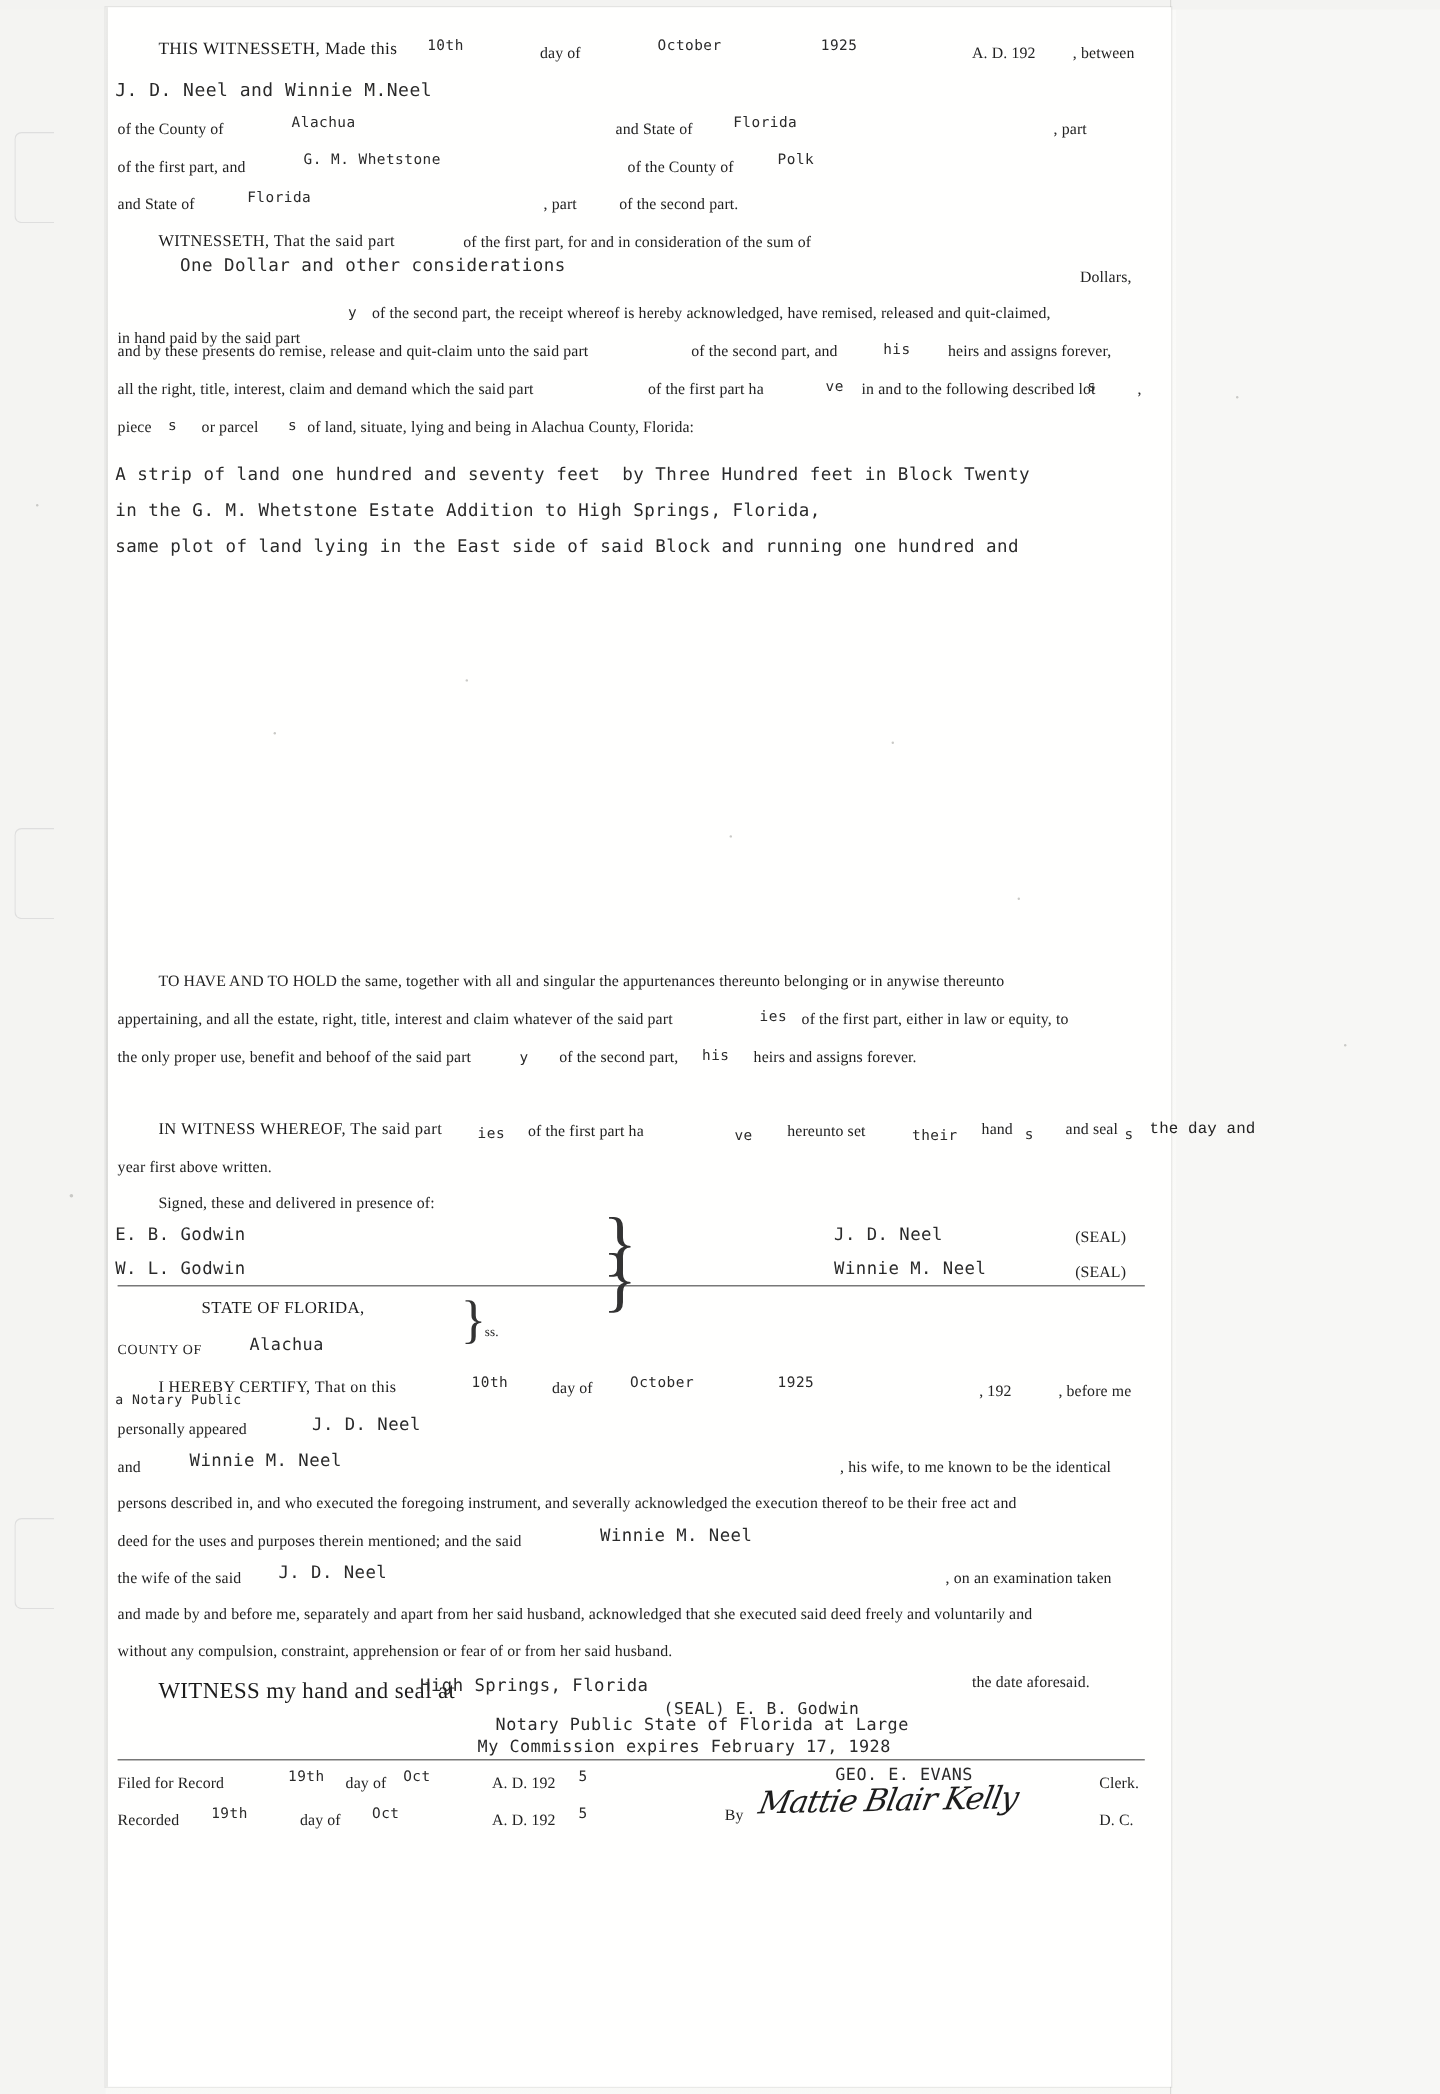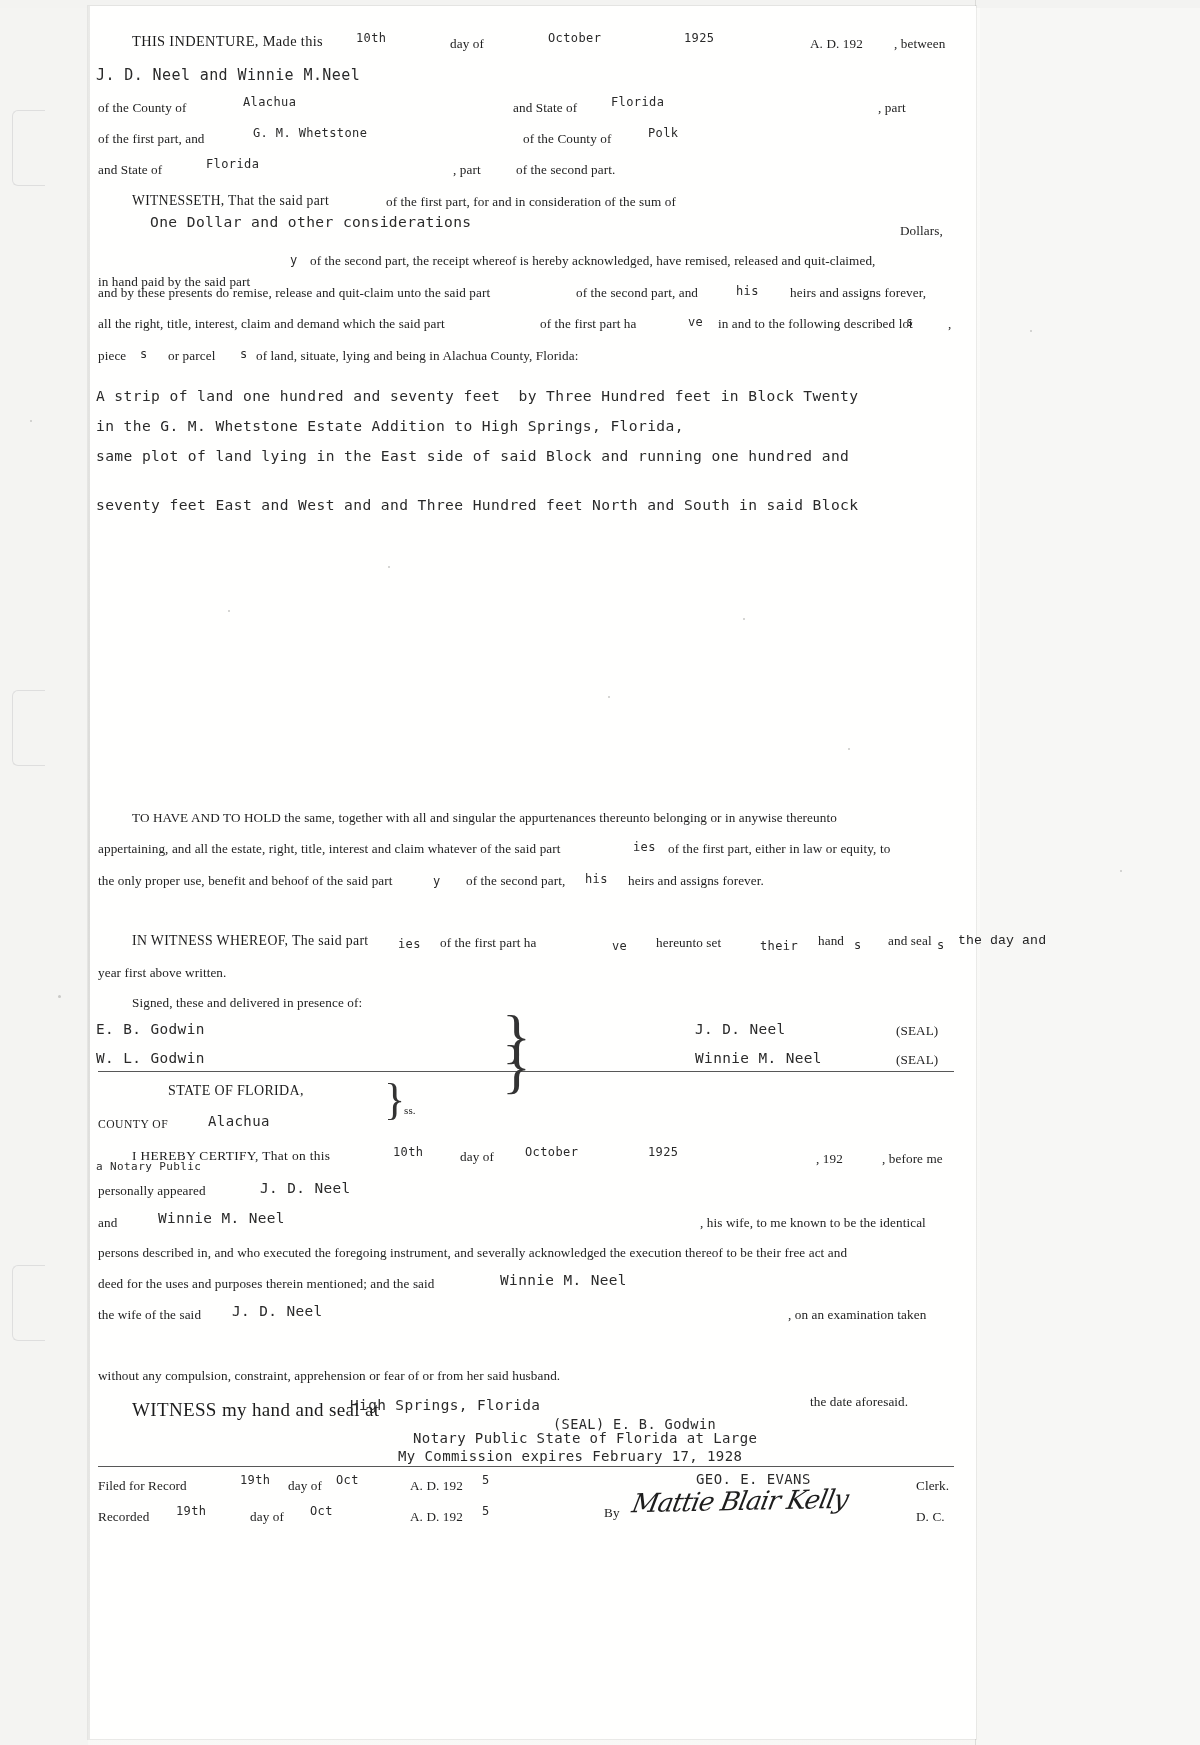--- a/index.html
+++ b/index.html
@@ -122,21 +122,21 @@
   <div class="margin-band m-right"></div>
   <div class="margin-band m-top"></div>
   <div id="rightrule"></div>
 
   <div class="punch p1"></div>
   <div class="punch p2"></div>
   <div class="punch p3"></div>
 
   <div id="page">
 
-    <div class="t caps" style="left:44px;top:28px;">THIS INDENTURE, Made this</div>
+    <div class="t caps" style="left:44px;top:28px;">THIS WITNESSETH, Made this</div>
     <div class="t tw" style="left:268px;top:26px;">10th</div>
     <div class="t pr" style="left:362px;top:31px;">day of</div>
     <div class="t tw" style="left:460px;top:26px;">October</div>
     <div class="t tw" style="left:596px;top:26px;">1925</div>
     <div class="t pr" style="left:722px;top:31px;">A. D. 192</div>
     <div class="t pr" style="left:806px;top:31px;">, between</div>
 
     <div class="t tw" style="left:8px;top:62px;font-size:15px;">J. D. Neel and Winnie M.Neel</div>
 
     <div class="t pr" style="left:10px;top:95px;">of the County of</div>
@@ -178,21 +178,20 @@
 
     <div class="t pr" style="left:10px;top:343px;">piece</div>
     <div class="t tw" style="left:52px;top:342px;">s</div>
     <div class="t pr" style="left:80px;top:343px;">or parcel</div>
     <div class="t tw" style="left:152px;top:342px;">s</div>
     <div class="t pr" style="left:168px;top:343px;">of land, situate, lying and being in Alachua County, Florida:</div>
 
     <div class="t tw" style="left:8px;top:383px;font-size:14.6px;">A strip of land one hundred and seventy feet  by Three Hundred feet in Block Twenty</div>
     <div class="t tw" style="left:8px;top:413px;font-size:14.6px;">in the G. M. Whetstone Estate Addition to High Springs, Florida,</div>
     <div class="t tw" style="left:8px;top:443px;font-size:14.6px;">same plot of land lying in the East side of said Block and running one hundred and</div>
-    <div class="t tw" style="left:8px;top:492px;font-size:14.6px;">seventy feet East and West and and Three Hundred feet North and South in said Block</div>
 
     <div class="t pr" style="left:44px;top:805px;">TO HAVE AND TO HOLD the same, together with all and singular the appurtenances thereunto belonging or in anywise thereunto</div>
     <div class="t pr" style="left:10px;top:836px;">appertaining, and all the estate, right, title, interest and claim whatever of the said part</div>
     <div class="t tw" style="left:545px;top:835px;">ies</div>
     <div class="t pr" style="left:580px;top:836px;">of the first part, either in law or equity, to</div>
 
     <div class="t pr" style="left:10px;top:868px;">the only proper use, benefit and behoof of the said part</div>
     <div class="t tw" style="left:345px;top:869px;">y</div>
     <div class="t pr" style="left:378px;top:868px;">of the second part,</div>
     <div class="t tw" style="left:497px;top:867px;">his</div>
@@ -249,20 +248,21 @@
     <div class="t pr" style="left:612px;top:1210px;">, his wife, to me known to be the identical</div>
 
     <div class="t pr" style="left:10px;top:1240px;">persons described in, and who executed the foregoing instrument, and severally acknowledged the execution thereof to be their free act and</div>
     <div class="t pr" style="left:10px;top:1271px;">deed for the uses and purposes therein mentioned; and the said</div>
     <div class="t tw" style="left:412px;top:1267px;font-size:14.4px;">Winnie M. Neel</div>
 
     <div class="t pr" style="left:10px;top:1302px;">the wife of the said</div>
     <div class="t tw" style="left:144px;top:1298px;font-size:14.4px;">J. D. Neel</div>
     <div class="t pr" style="left:700px;top:1302px;">, on an examination taken</div>
 
+    <div class="t pr" style="left:10px;top:1332px;">and made by and before me, separately and apart from her said husband, acknowledged that she executed said deed freely and voluntarily and</div>
     <div class="t pr" style="left:10px;top:1363px;">without any compulsion, constraint, apprehension or fear of or from her said husband.</div>
 
     <div class="t caps" style="left:44px;top:1394px;font-size:19px;">WITNESS my hand and seal at</div>
     <div class="t tw" style="left:262px;top:1392px;font-size:14.4px;">High Springs, Florida</div>
     <div class="t pr" style="left:722px;top:1389px;">the date aforesaid.</div>
 
     <div class="t tw" style="left:465px;top:1412px;font-size:13.6px;">(SEAL) E. B. Godwin</div>
     <div class="t tw" style="left:325px;top:1425px;font-size:14px;">Notary Public State of Florida at Large</div>
     <div class="t tw" style="left:310px;top:1443px;font-size:14px;">My Commission expires February 17, 1928</div>
 

